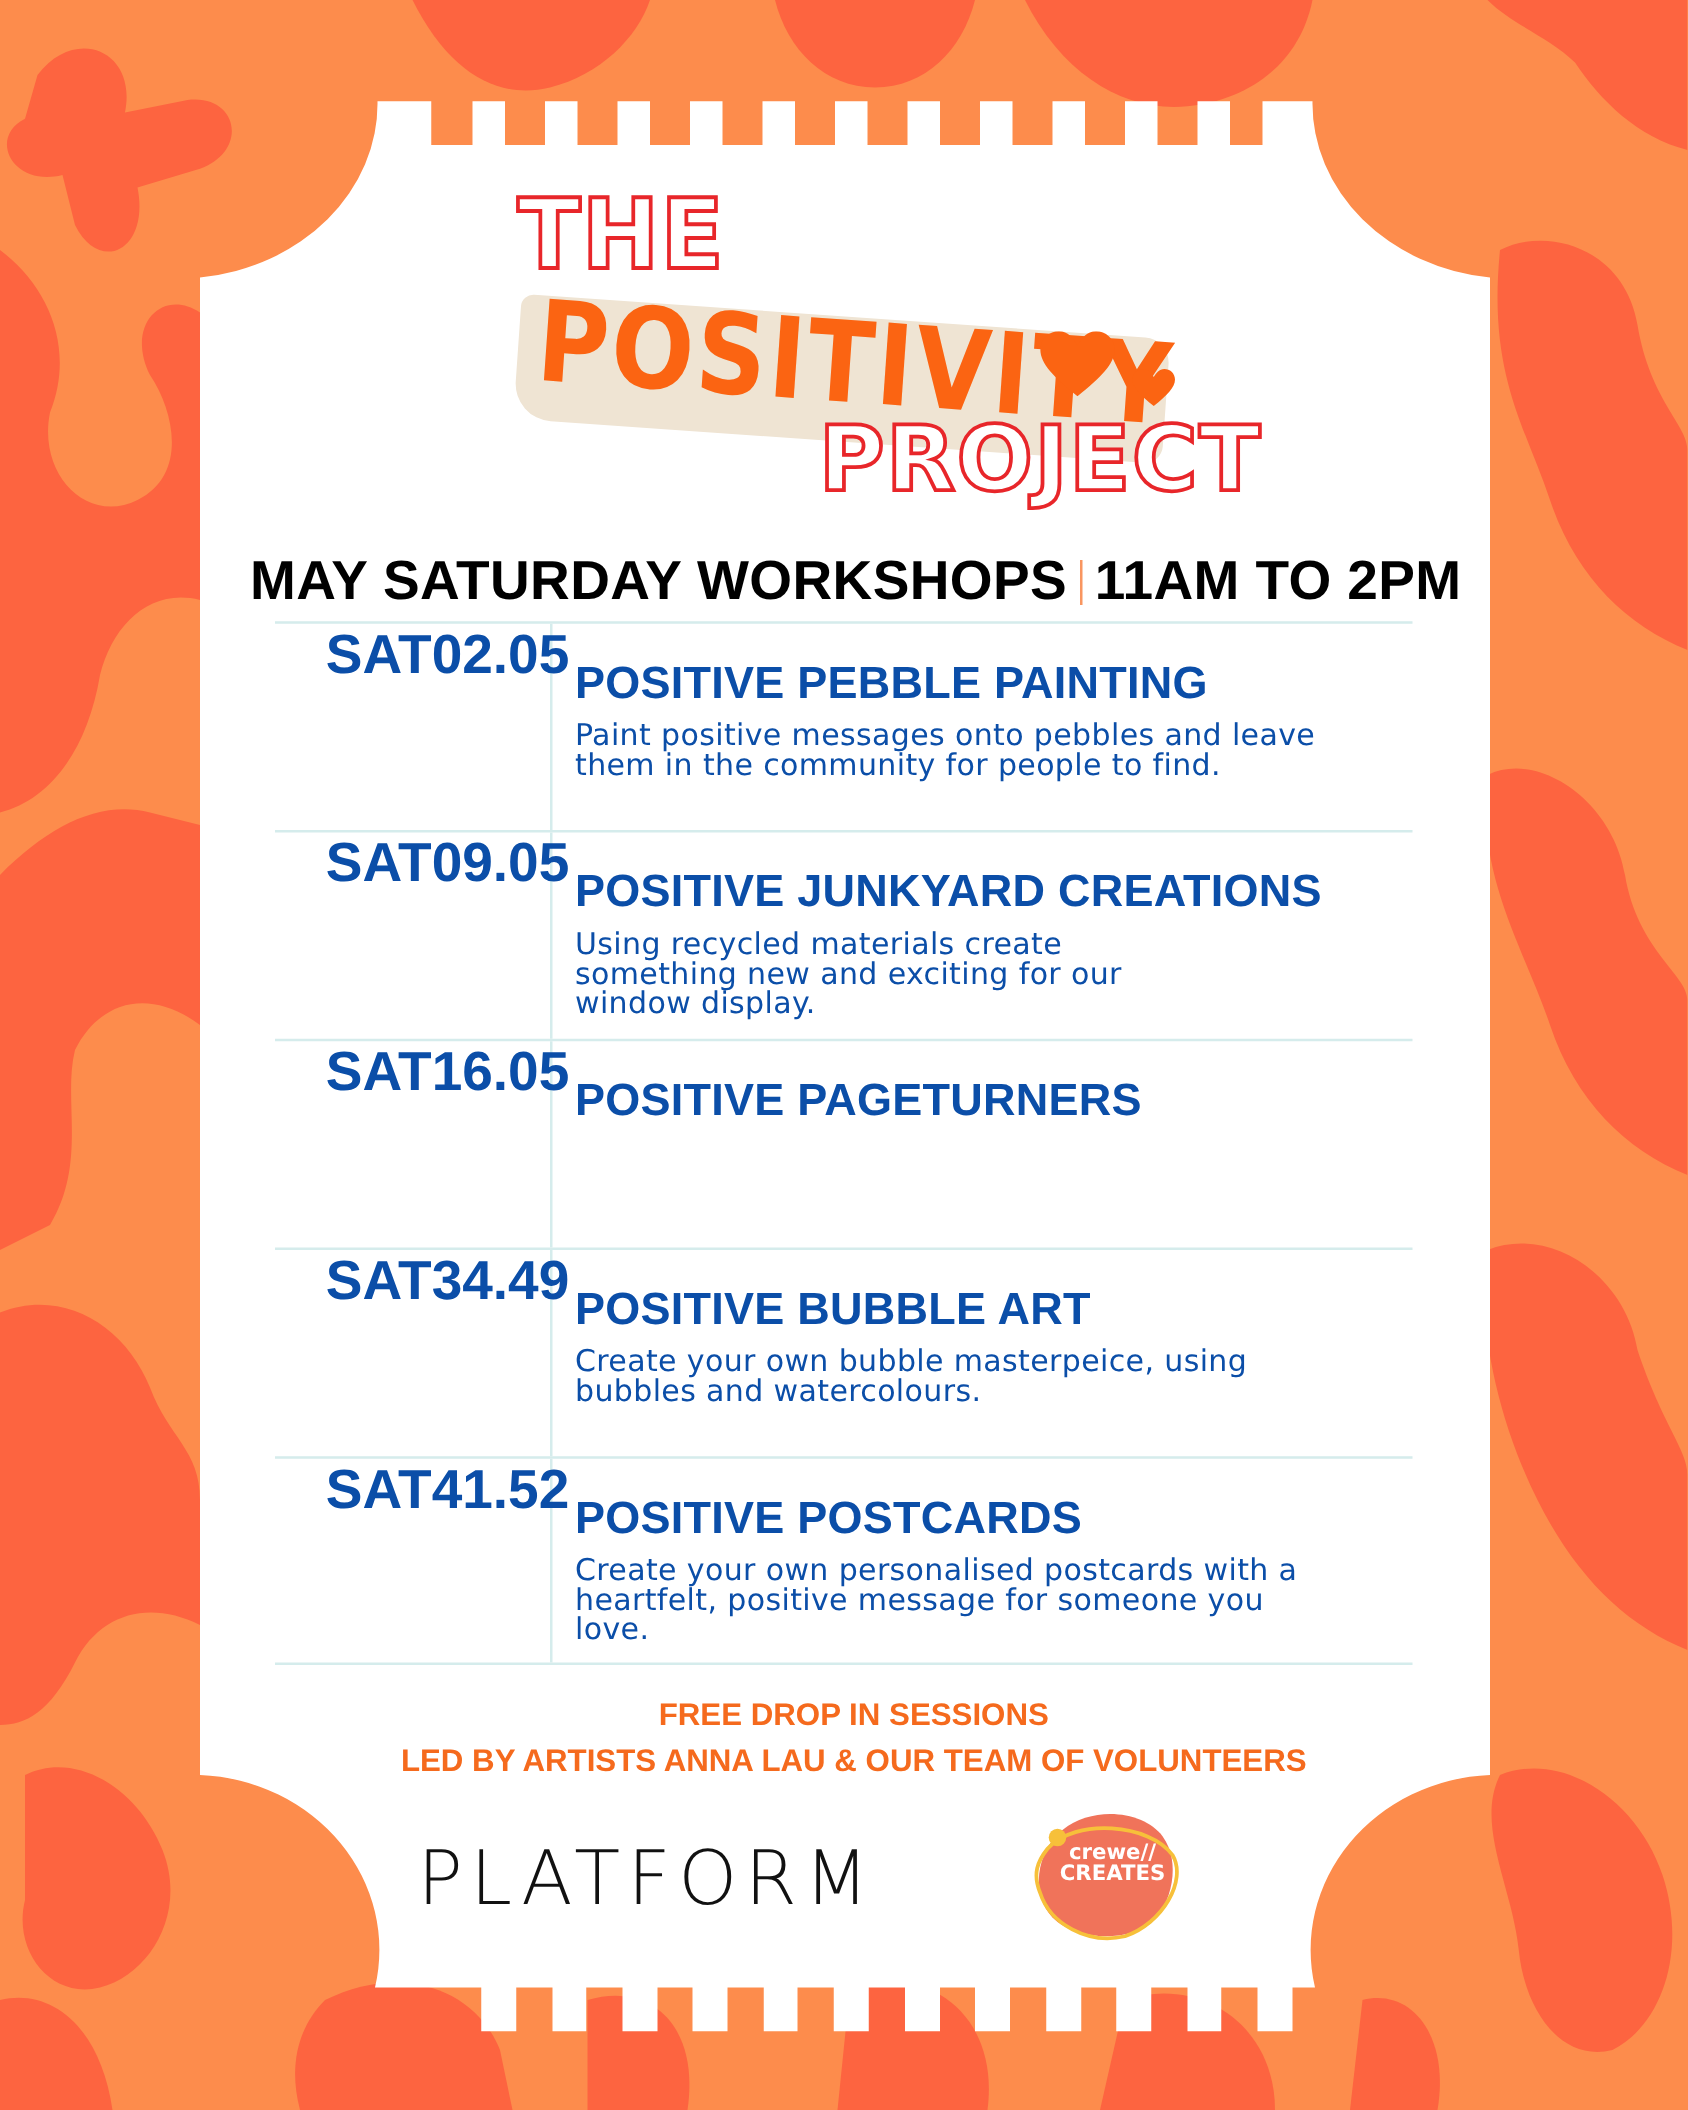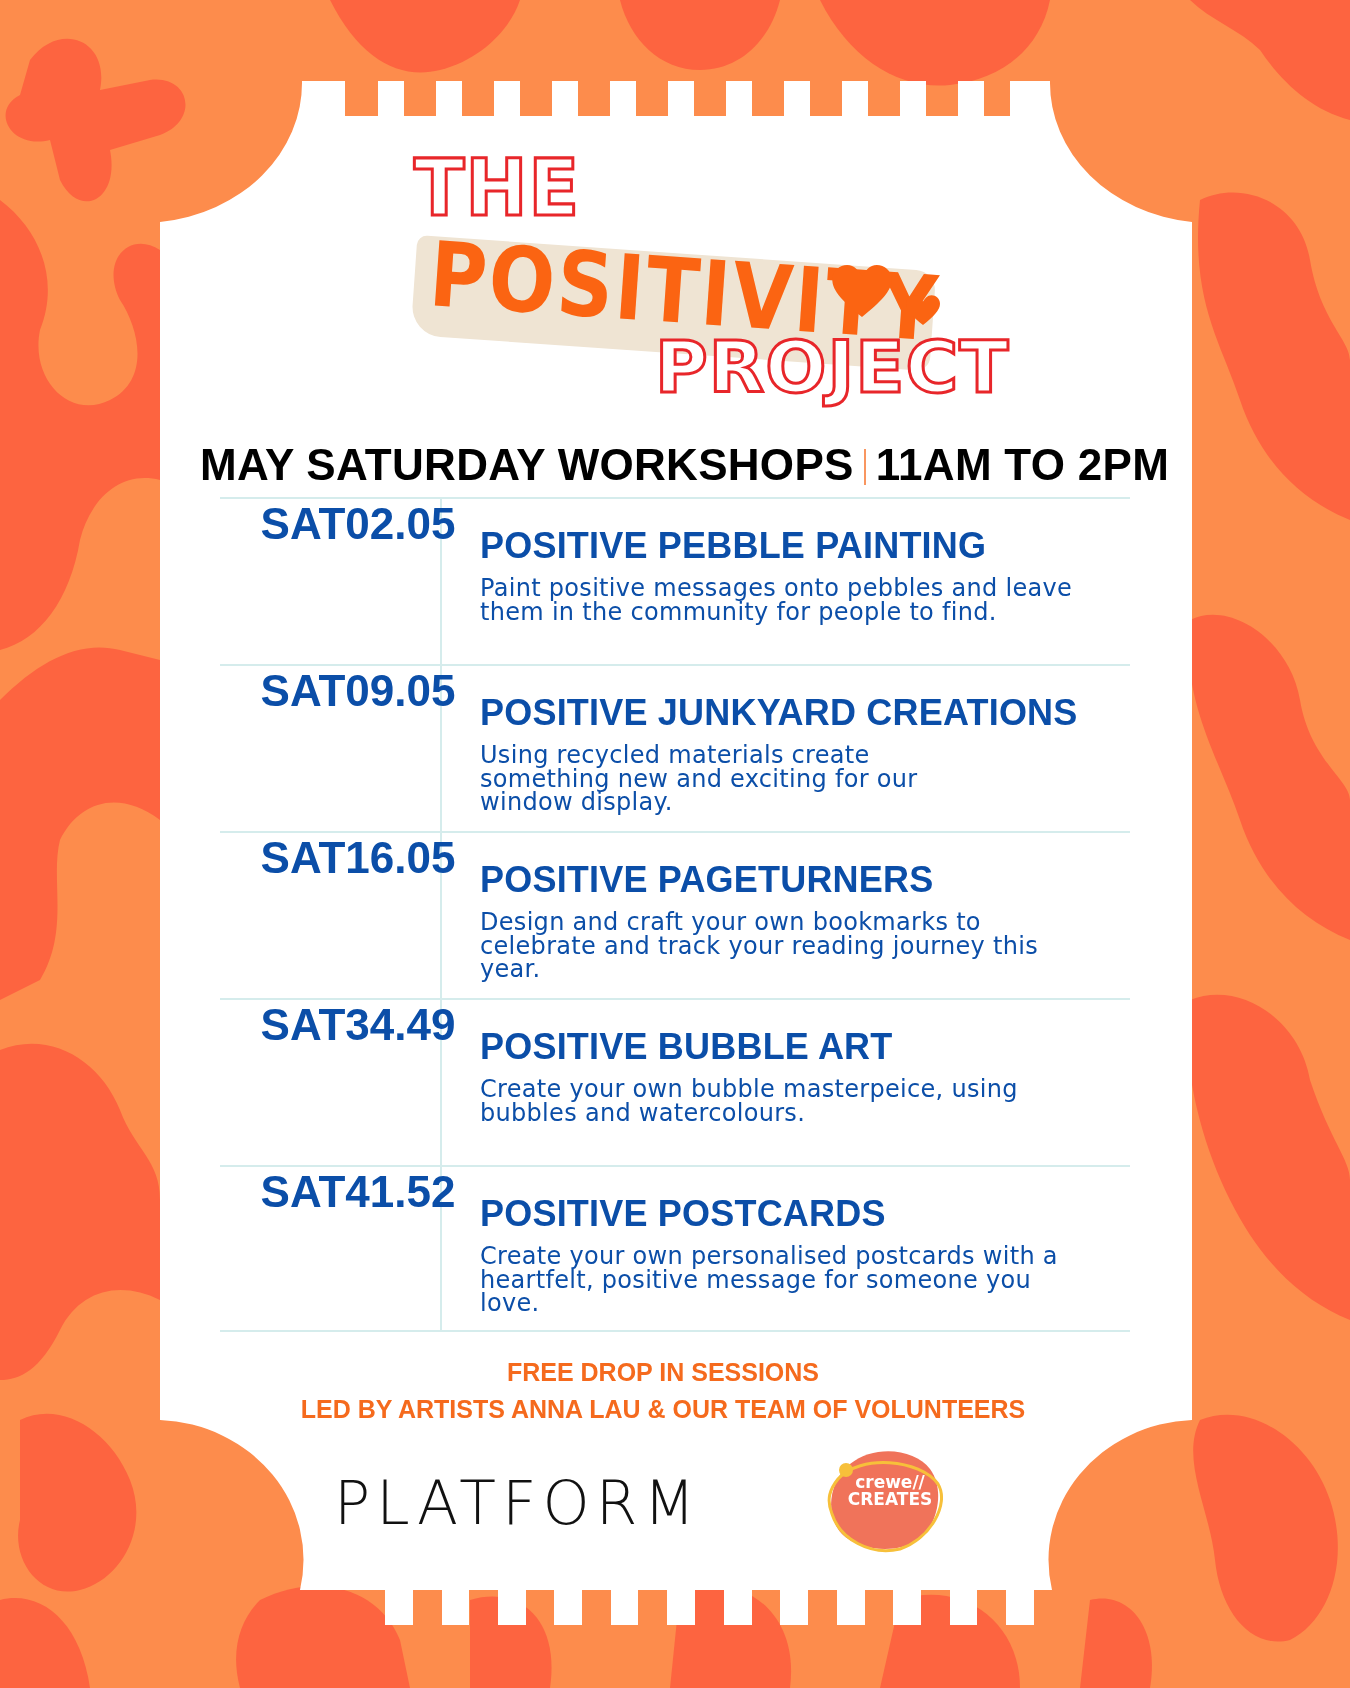--- a/index.html
+++ b/index.html
@@ -56,33 +56,33 @@
   .row:last-child { border-bottom: 2px solid #d5ecec; }
   .date-col {
     width: 222px; border-right: 2px solid #d5ecec;
     display: flex; flex-direction: row; justify-content: center;
     padding-left: 56px;
   }
   .date-line {
     font-family: "Liberation Sans", sans-serif; font-weight: 700;
     font-size: 44px; line-height: 50px; color: #0b4ea8;
   }
-  .info-col { flex: 1; padding-left: 38px; padding-top: 26px; }
+  .info-col { flex: 1; padding-left: 18px; padding-top: 26px; }
   .ws-title {
     font-family: "Liberation Sans", sans-serif; font-weight: 700;
     font-size: 36px; color: #0b4ea8; white-space: nowrap; letter-spacing: 0.2px;
   }
   .ws-desc {
     margin-top: 10px; width: 620px;
     font-family: "DejaVu Sans", sans-serif; font-size: 24px; line-height: 23.5px;
     color: #0b4ea8; letter-spacing: 0.3px;
   }
 
   .footer-note {
-    position: absolute; left: 188px; width: 950px; text-align: center;
+    position: absolute; left: 208px; width: 950px; text-align: center;
     font-family: "Liberation Sans", sans-serif; font-weight: 700;
     font-size: 25px; color: #f56a1d;
   }
   .fn1 { top: 1358px; }
   .fn2 { top: 1395px; }
 
   .platform-logo {
     position: absolute; left: 334px; top: 1468px;
     font-family: "DejaVu Sans", sans-serif; font-weight: 300;
     font-size: 60px; color: #111; letter-spacing: 6px;
@@ -198,21 +198,20 @@
       <div class="ws-desc" style="width:500px">Using recycled materials create something new and exciting for our window display.</div>
     </div>
   </div>
   <div class="row">
     <div class="date-col">
       <div class="date-line">SAT</div>
       <div class="date-line">16.05</div>
     </div>
     <div class="info-col">
       <div class="ws-title">POSITIVE PAGETURNERS</div>
-      <div class="ws-desc">Design and craft your own bookmarks to celebrate and track your reading journey this year.</div>
     </div>
   </div>
   <div class="row">
     <div class="date-col">
       <div class="date-line">SAT</div>
       <div class="date-line">34.49</div>
     </div>
     <div class="info-col">
       <div class="ws-title">POSITIVE BUBBLE ART</div>
       <div class="ws-desc" style="width:560px">Create your own bubble masterpeice, using bubbles and watercolours.</div>

